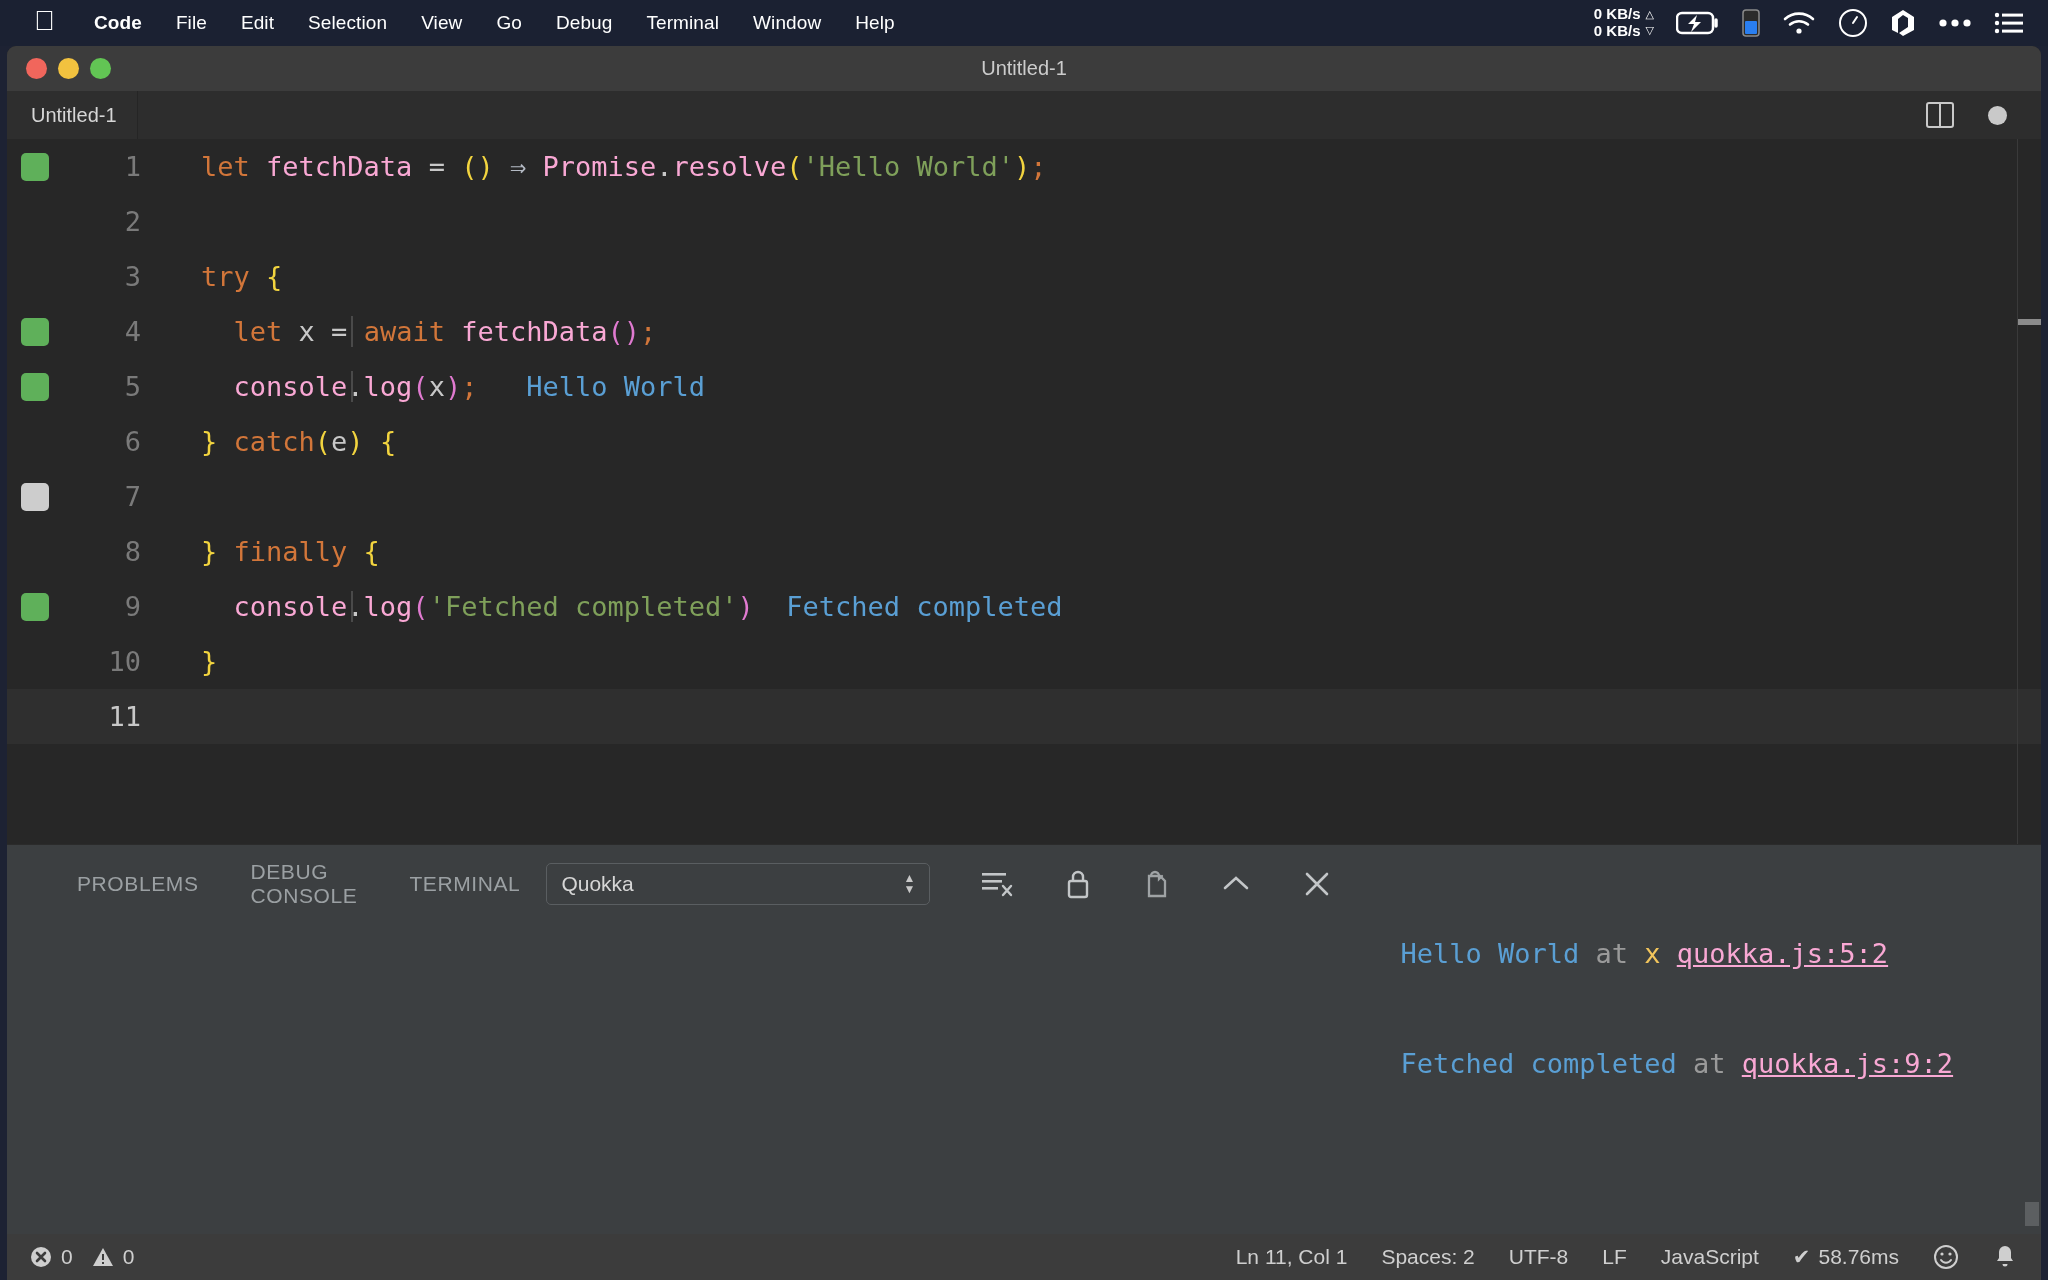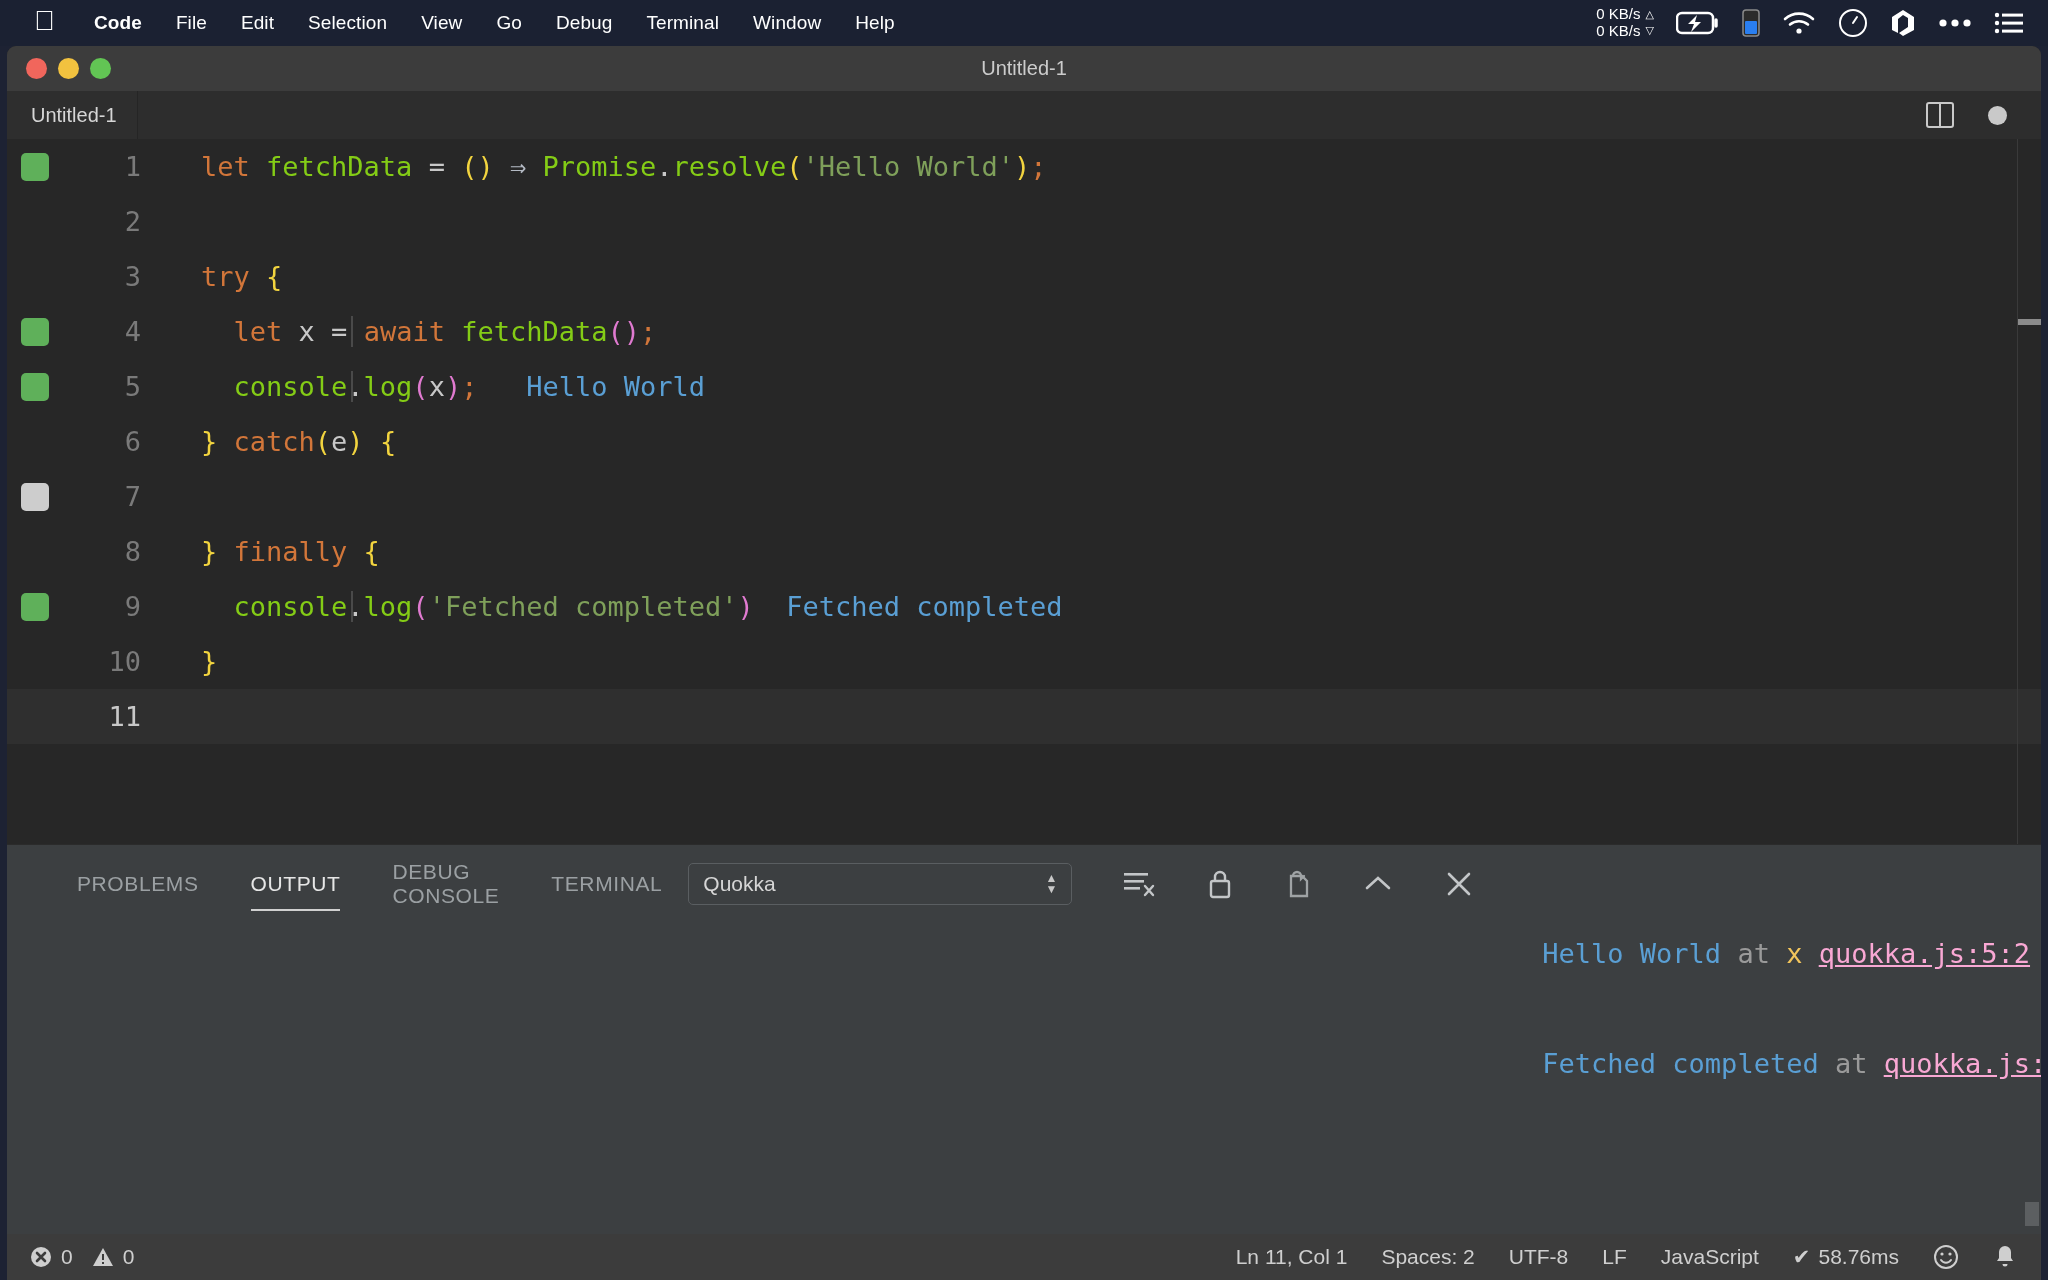--- a/index.html
+++ b/index.html
@@ -36,21 +36,21 @@
     margin-left: auto;
     display: flex; align-items: center;
     padding-right: 24px;
     gap: 22px;
   }
   .netspeed {
     display: flex; align-items: center; gap: 5px;
     font-size: 15px; line-height: 1.12;
     font-family: "Liberation Sans", sans-serif;
   }
-  .netspeed-nums { text-align: right; }
+  .netspeed-nums { text-align: right; font-weight: bold; }
   .netspeed-arrows { display: flex; flex-direction: column; font-size: 11px; line-height: 1.45; }
   .mb-icon { display: flex; align-items: center; justify-content: center; }
 
   
   .vscode {
     position: absolute;
     top: 46px; left: 7px;
     width: 2034px; height: 1234px;
     background: #272727;
     border-radius: 9px 9px 0 0;
@@ -138,21 +138,21 @@
     white-space: pre;
     position: relative;
   }
   .indent-guide {
     position: absolute;
     left: 192px; top: 0; bottom: 0;
     width: 2px; background: #4a4a4a;
   }
   
   .kw    { color: #d2763a; }
-  .fn    { color: #84cc16; }
+  .fn    { color: #f9a8d4; }
   .plain { color: #c8c8c8; }
   .str   { color: #7fa05a; }
   .pY    { color: #f2d43f; }
   .pM    { color: #e07ad0; }
   .arrow { color: #b4bac4; }
   .qval  { color: #5a9fd4; }
 
   .overview-ruler {
     position: absolute; top: 0; right: 0;
     width: 24px; height: 100%;
@@ -424,23 +424,20 @@
       <div class="ruler-mark" style="top:180px"></div>
     </div>
   </div>
 
   <div class="panel">
     <div class="panel-header">
       <div class="panel-tabs">
         <div class="ptab">
           <span>PROBLEMS</span>
         </div>
-        <div class="ptab active">
-          <span>OUTPUT</span>
-        </div>
         <div class="ptab">
           <span>DEBUG CONSOLE</span>
         </div>
         <div class="ptab">
           <span>TERMINAL</span>
         </div>
       </div>
       <div class="panel-header-right">
         <div class="panel-select">
           <span>Quokka</span>

